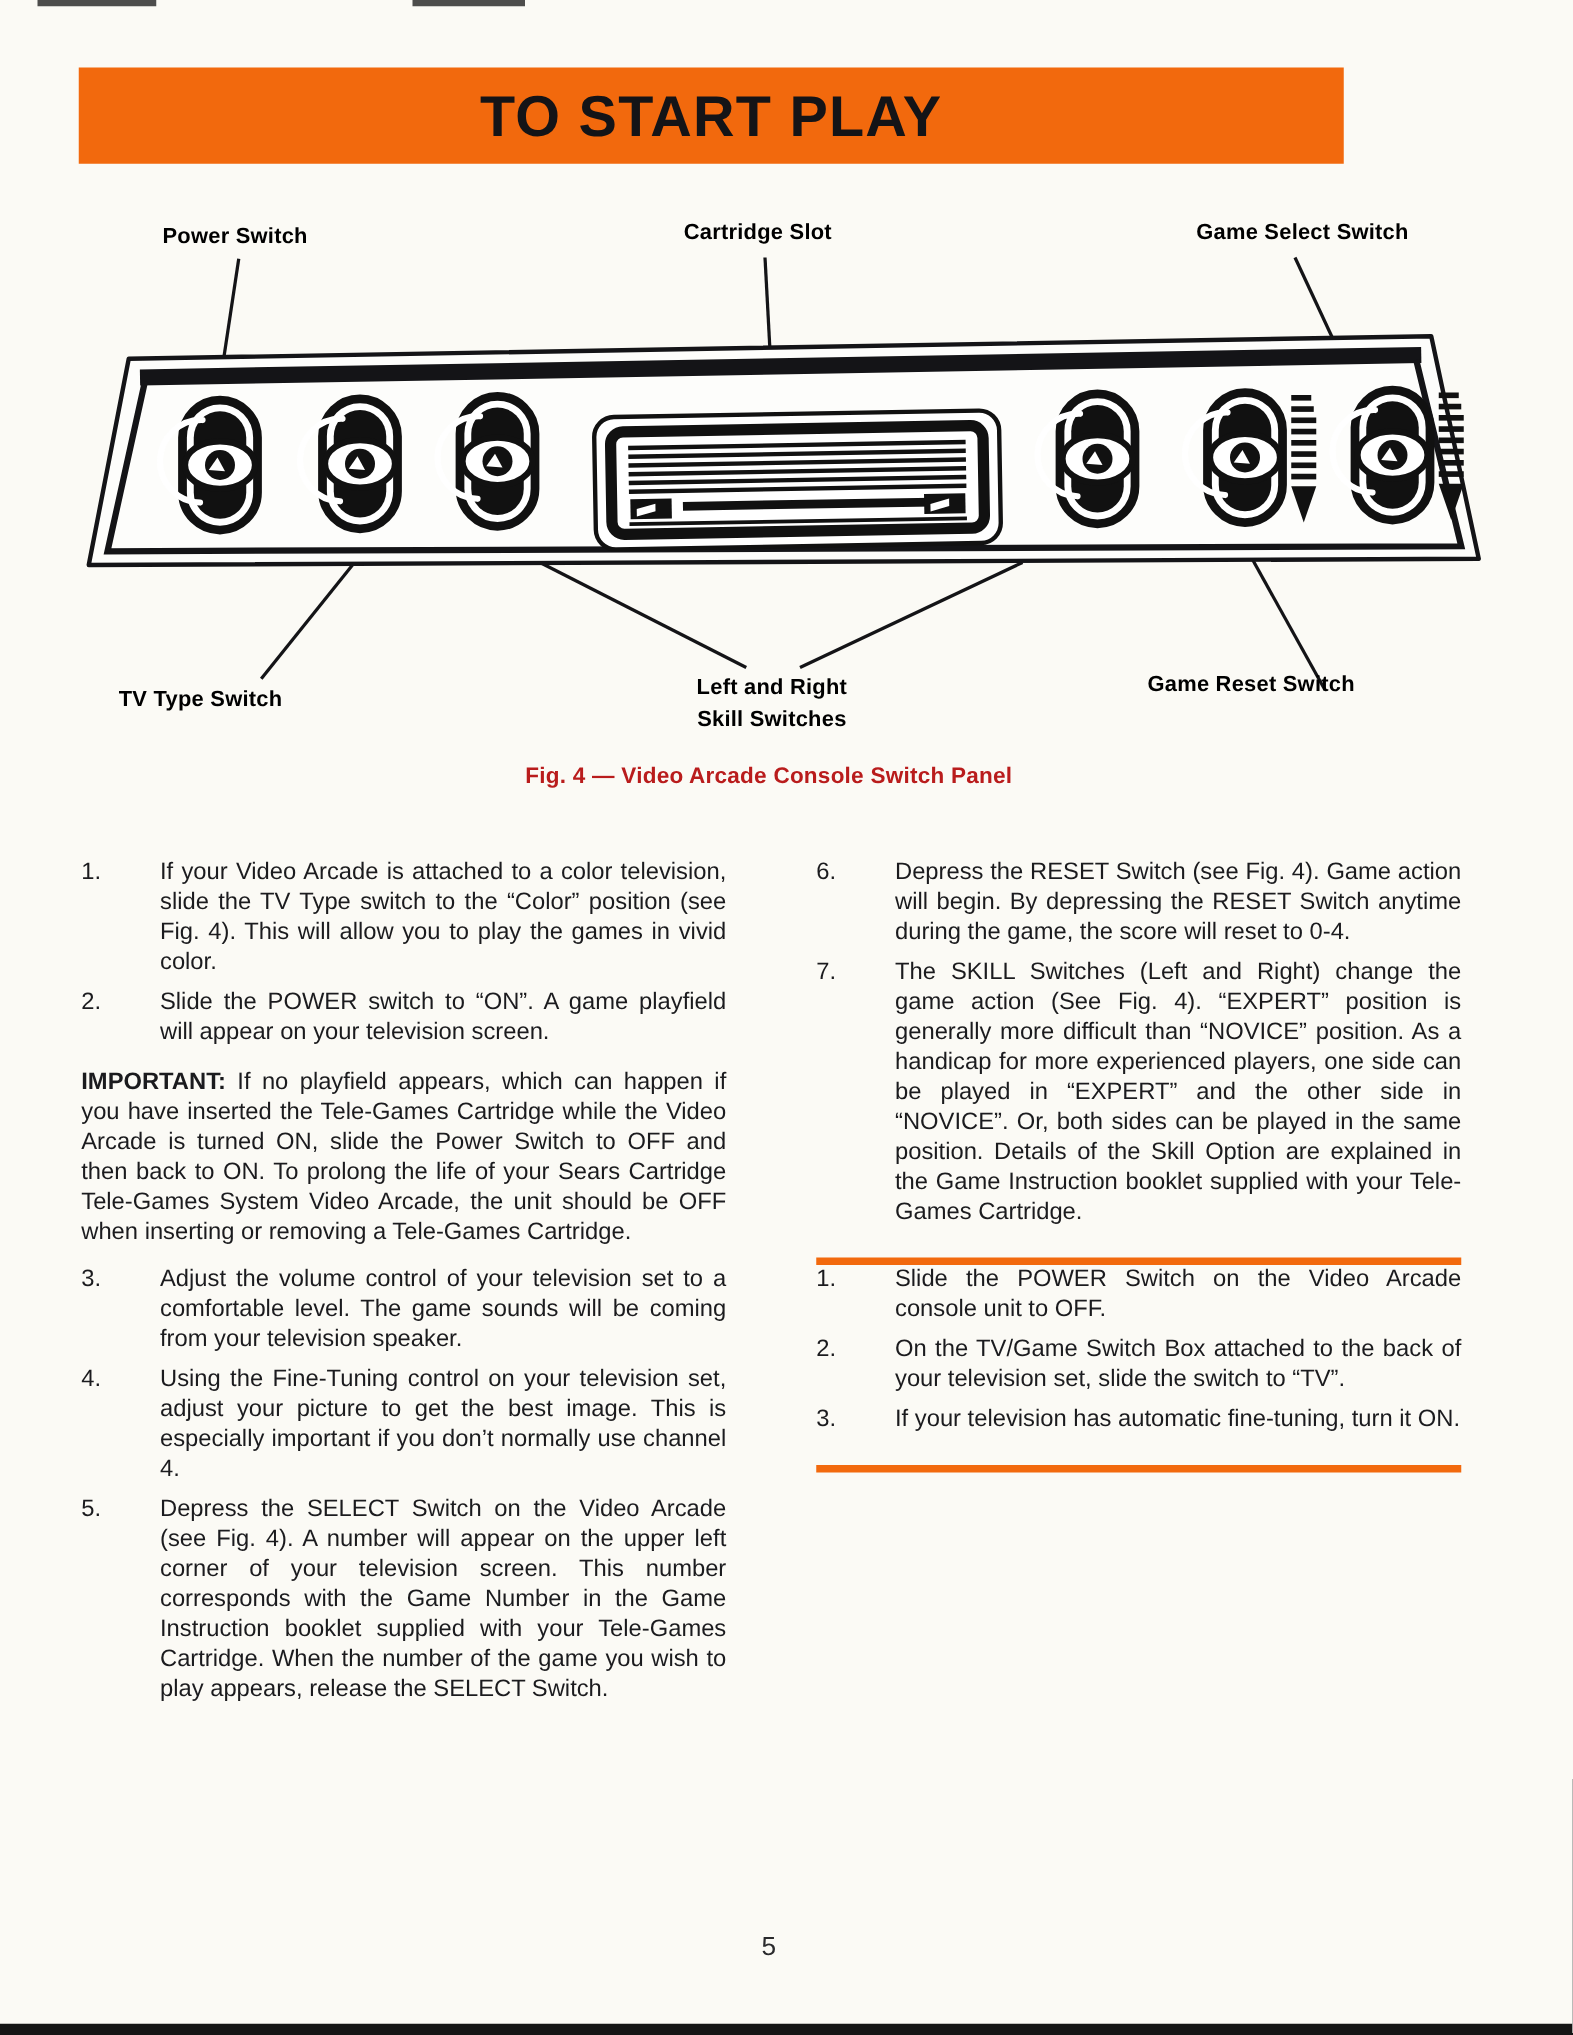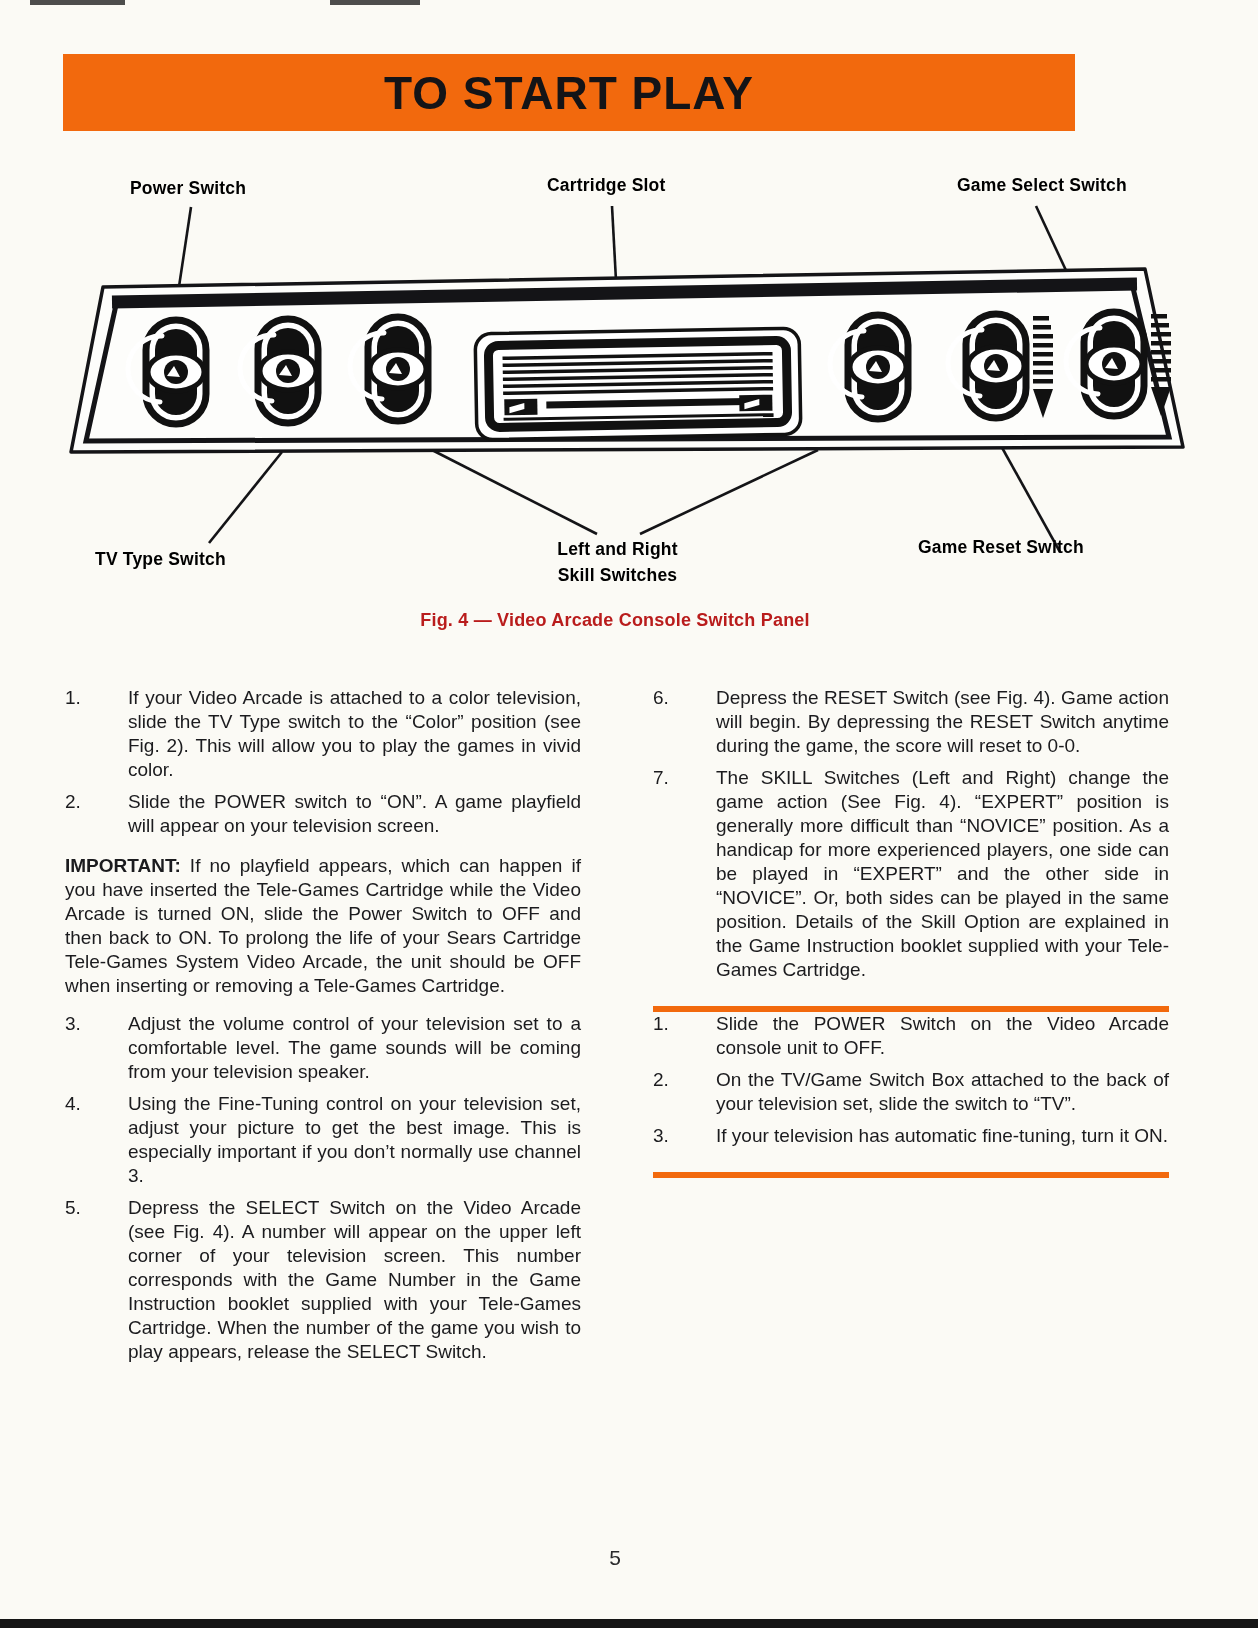--- a/index.html
+++ b/index.html
@@ -186,59 +186,59 @@
   </div>
   <div class="fig-label" style="left:918px;top:537px">Game Reset Switch</div>
 
   <div class="fig-caption">Fig. 4 — Video Arcade Console Switch Panel</div>
 
   <div class="col col-left">
     <div>
         <div class="li">
           <div class="li-num">1.</div>
           <div class="li-body">
-            <p>If your Video Arcade is attached to a color television, slide the TV Type switch to the “Color” position (see Fig. 2). This will allow you to play the games in vivid color.</p>
+            <p>If your Video Arcade is attached to a color television, slide the TV Type switch to the “Color” position (see Fig. 4). This will allow you to play the games in vivid color.</p>
           </div>
         </div>
         <div class="li">
           <div class="li-num">2.</div>
           <div class="li-body">
             <p>Slide the POWER switch to “ON”. A game playfield will appear on your television screen.</p>
           </div>
         </div>
       </div>
     <p class="important"><b>IMPORTANT:</b><span> If no playfield appears, which can happen if you have inserted the Tele-Games Cartridge while the Video Arcade is turned ON, slide the Power Switch to OFF and then back to ON. To prolong the life of your Sears Cartridge Tele-Games System Video Arcade, the unit should be OFF when inserting or removing a Tele-Games Cartridge.</span></p>
     <div>
         <div class="li">
           <div class="li-num">3.</div>
           <div class="li-body">
             <p>Adjust the volume control of your television set to a comfortable level. The game sounds will be coming from your television speaker.</p>
           </div>
         </div>
         <div class="li">
           <div class="li-num">4.</div>
           <div class="li-body">
-            <p>Using the Fine-Tuning control on your television set, adjust your picture to get the best image. This is especially important if you don’t normally use channel 3.</p>
+            <p>Using the Fine-Tuning control on your television set, adjust your picture to get the best image. This is especially important if you don’t normally use channel 4.</p>
           </div>
         </div>
         <div class="li">
           <div class="li-num">5.</div>
           <div class="li-body">
             <p>Depress the SELECT Switch on the Video Arcade (see Fig. 4). A number will appear on the upper left corner of your television screen. This number corresponds with the Game Number in the Game Instruction booklet supplied with your Tele-Games Cartridge. When the number of the game you wish to play appears, release the SELECT Switch.</p>
           </div>
         </div>
       </div>
   </div>
 
   <div class="col col-right">
     <div>
         <div class="li">
           <div class="li-num">6.</div>
           <div class="li-body">
-            <p>Depress the RESET Switch (see Fig. 4). Game action will begin. By depressing the RESET Switch anytime during the game, the score will reset to 0-0.</p>
+            <p>Depress the RESET Switch (see Fig. 4). Game action will begin. By depressing the RESET Switch anytime during the game, the score will reset to 0-4.</p>
           </div>
         </div>
         <div class="li">
           <div class="li-num">7.</div>
           <div class="li-body">
             <p>The SKILL Switches (Left and Right) change the game action (See Fig. 4). “EXPERT” position is generally more difficult than “NOVICE” position. As a handicap for more experienced players, one side can be played in “EXPERT” and the other side in “NOVICE”. Or, both sides can be played in the same position. Details of the Skill Option are explained in the Game Instruction booklet supplied with your Tele-Games Cartridge.</p>
           </div>
         </div>
       </div>
     <div class="orange-rule"></div>

